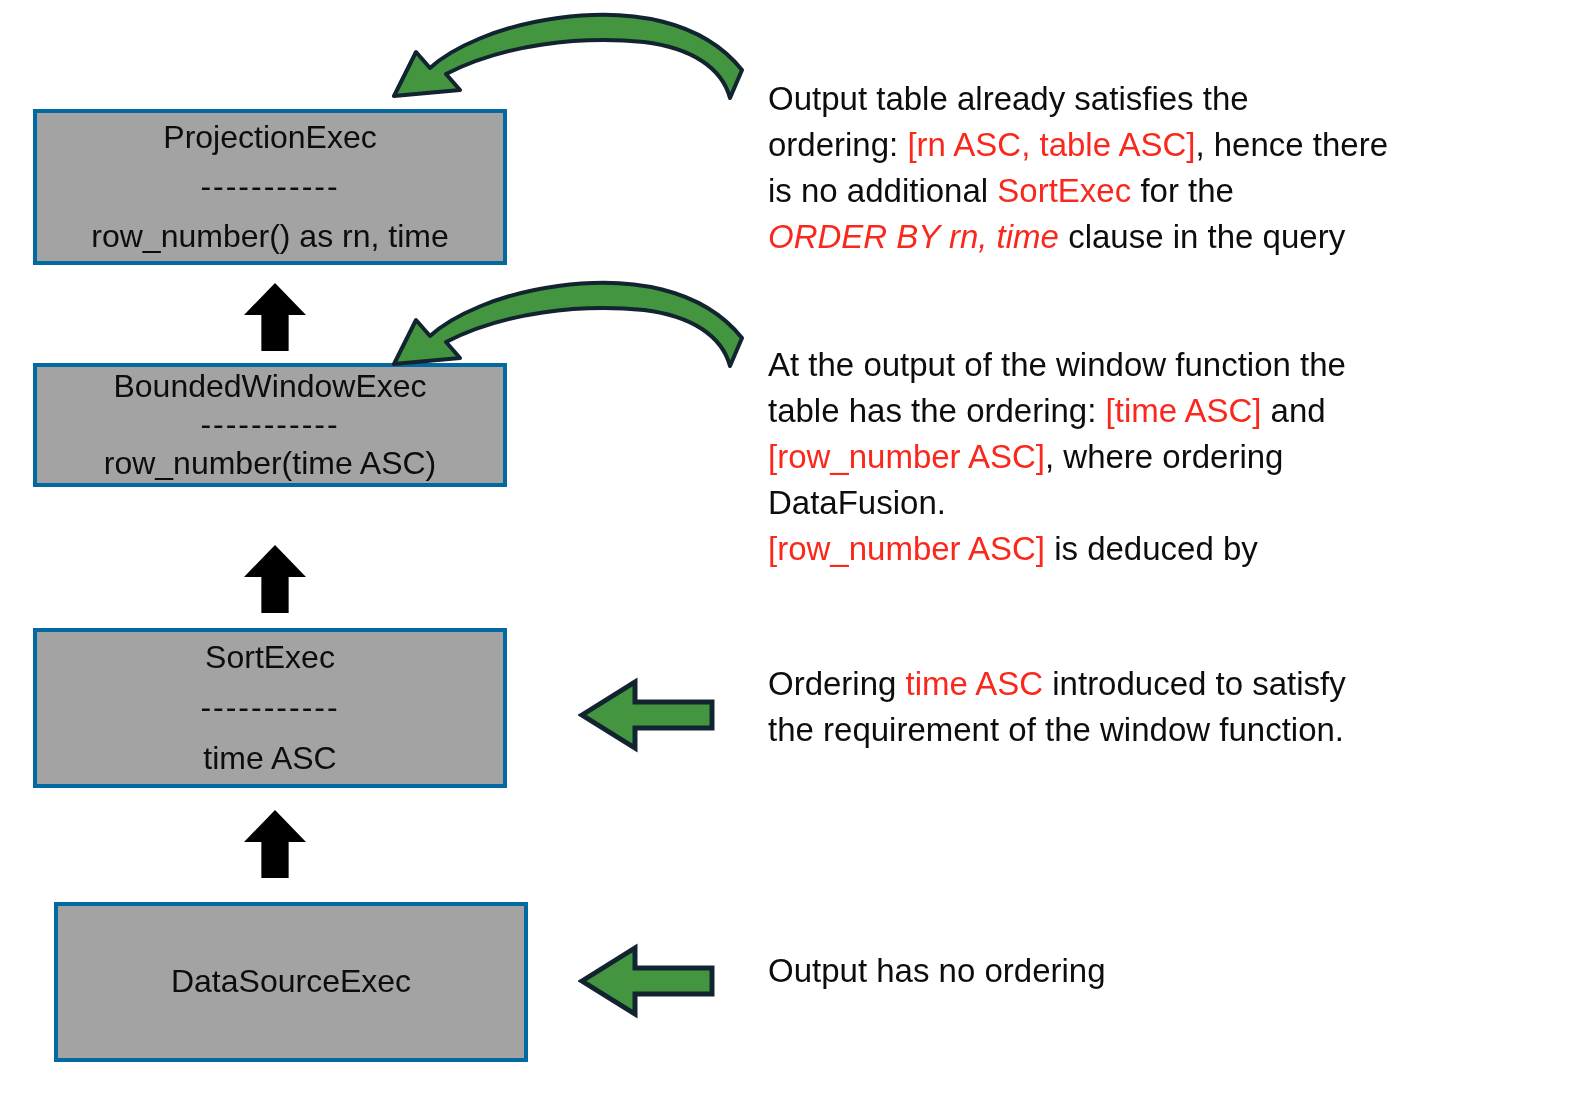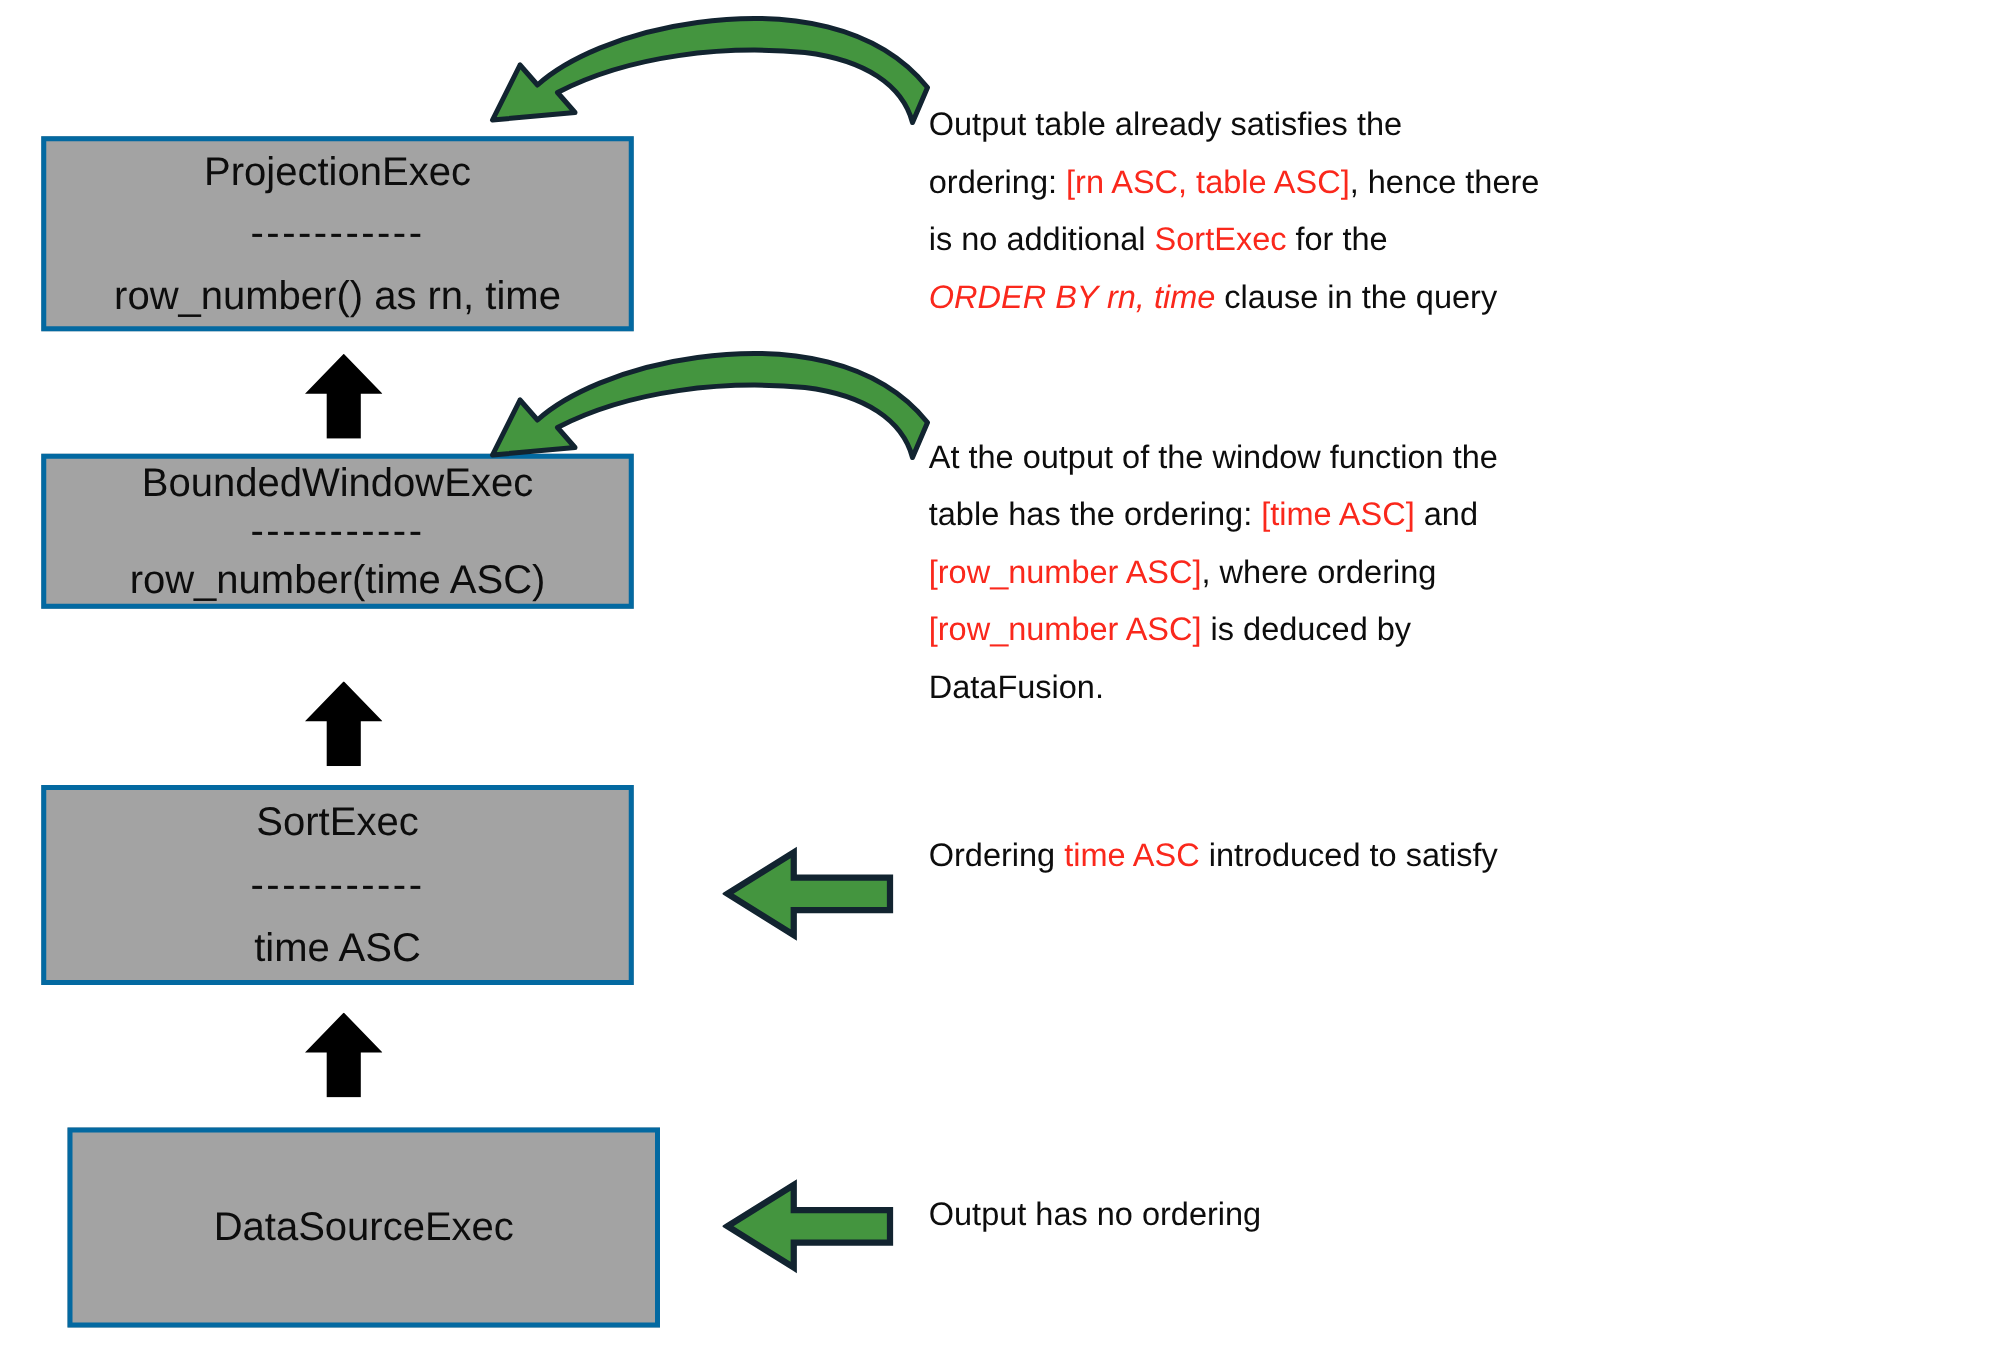--- a/index.html
+++ b/index.html
@@ -63,22 +63,22 @@
     position: absolute;
     left: 578px;
     width: 138px;
     height: 78px;
   }
   .blk1 { top: 676px; }
   .blk2 { top: 942px; }
   
   .annotation {
     position: absolute;
-    left: 743px;
-    font-size: 26px;
+    left: 768px;
+    font-size: 33px;
     line-height: 46px;
     white-space: nowrap;
     color: #0d0d0d;
   }
   .ann1 { top: 76px; }
   .ann2 { top: 342px; }
   .ann3 { top: 661px; }
   .ann4 { top: 948px; }
   .run-b  { color: #0d0d0d; }
   .run-r  { color: #fa281c; }
@@ -132,23 +132,24 @@
   <div class="annotation ann1">
       <div><span class="run-b">Output table already satisfies the</span></div>
       <div><span class="run-b">ordering: </span><span class="run-r">[rn ASC, table ASC]</span><span class="run-b">, hence there</span></div>
       <div><span class="run-b">is no additional </span><span class="run-r">SortExec</span><span class="run-b"> for the</span></div>
       <div><span class="run-ri">ORDER BY rn, time</span><span class="run-b"> clause in the query</span></div>
     </div>
   <div class="annotation ann2">
       <div><span class="run-b">At the output of the window function the</span></div>
       <div><span class="run-b">table has the ordering: </span><span class="run-r">[time ASC]</span><span class="run-b"> and</span></div>
       <div><span class="run-r">[row_number ASC]</span><span class="run-b">, where ordering</span></div>
+      <div><span class="run-b">DataFusion.</span></div>
       <div><span class="run-r">[row_number ASC]</span><span class="run-b"> is deduced by</span></div>
-      <div><span class="run-b">DataFusion.</span></div>
     </div>
   <div class="annotation ann3">
       <div><span class="run-b">Ordering </span><span class="run-r">time ASC</span><span class="run-b"> introduced to satisfy</span></div>
+      <div><span class="run-b">the requirement of the window function.</span></div>
     </div>
   <div class="annotation ann4">
       <div><span class="run-b">Output has no ordering</span></div>
     </div>
 
 </div>
 
 </body></html>

